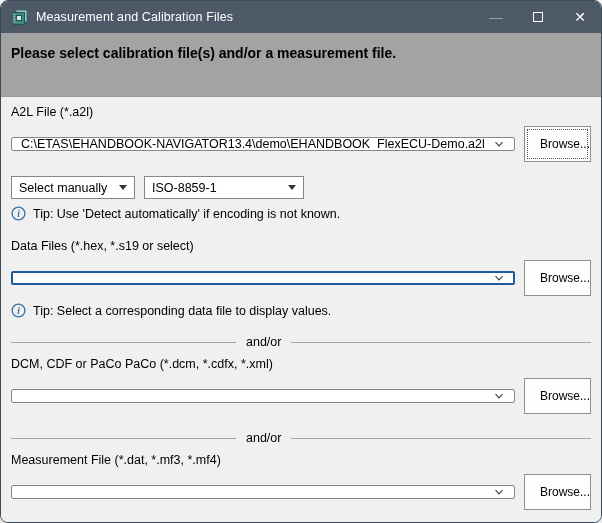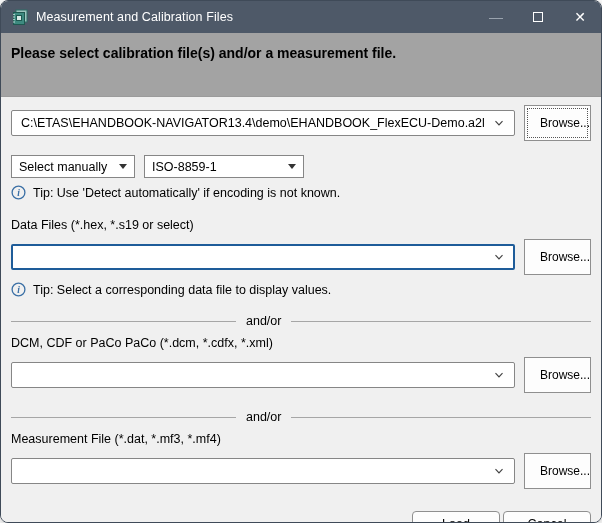--- a/index.html
+++ b/index.html
@@ -38,21 +38,21 @@
     background: #a3a3a3;
     border-bottom: 1px solid #9b9b9b;
     padding: 12px 10px;
   }
   .header-band h1 { font-size: 14px; font-weight: bold; color: #000; }
   
   .content { flex: 1; padding: 8px 10px 10px; background: #f0f0f0; font-size: 12.5px; color: #000; }
   .field-label { display: block; font-size: 12.5px; margin-bottom: 7px; }
   .row { display: flex; gap: 9px; align-items: center; }
   .combo {
-    flex: 1; height: 26px;
+    flex: 1; height: 14px;
     background: #ffffff;
     border: 1px solid #868686; border-radius: 2px;
     display: flex; align-items: center; justify-content: space-between;
     padding: 0 9px; overflow: hidden; white-space: nowrap;
   }
   .combo.focused { border: 2px solid #1e5c99; padding: 0 8px; }
   .combo .val { font-size: 12.5px; overflow: hidden; text-overflow: ellipsis; }
   .chevron { flex: 0 0 auto; margin-left: 6px; }
   .browse-btn {
     flex: 0 0 57px; height: 36px;
@@ -126,20 +126,21 @@
       </div>
     </div>
   </div>
 
   <div class="header-band">
     <h1>Please select calibration file(s) and/or a measurement file.</h1>
   </div>
 
   <div class="content">
 
+    <label class="field-label">A2L File (*.a2l)</label>
     <div class="row">
       <div class="combo">
         <span class="val">C:\ETAS\EHANDBOOK-NAVIGATOR13.4\demo\EHANDBOOK_FlexECU-Demo.a2l</span>
         <svg class="chevron" width="12" height="12" viewBox="0 0 12 12">
           <path d="M2.5 4.2 L6 7.8 L9.5 4.2" stroke="#444" stroke-width="1.2" fill="none"></path>
         </svg>
       </div>
       <button class="browse-btn focus-dotted">Browse...</button>
     </div>
 

